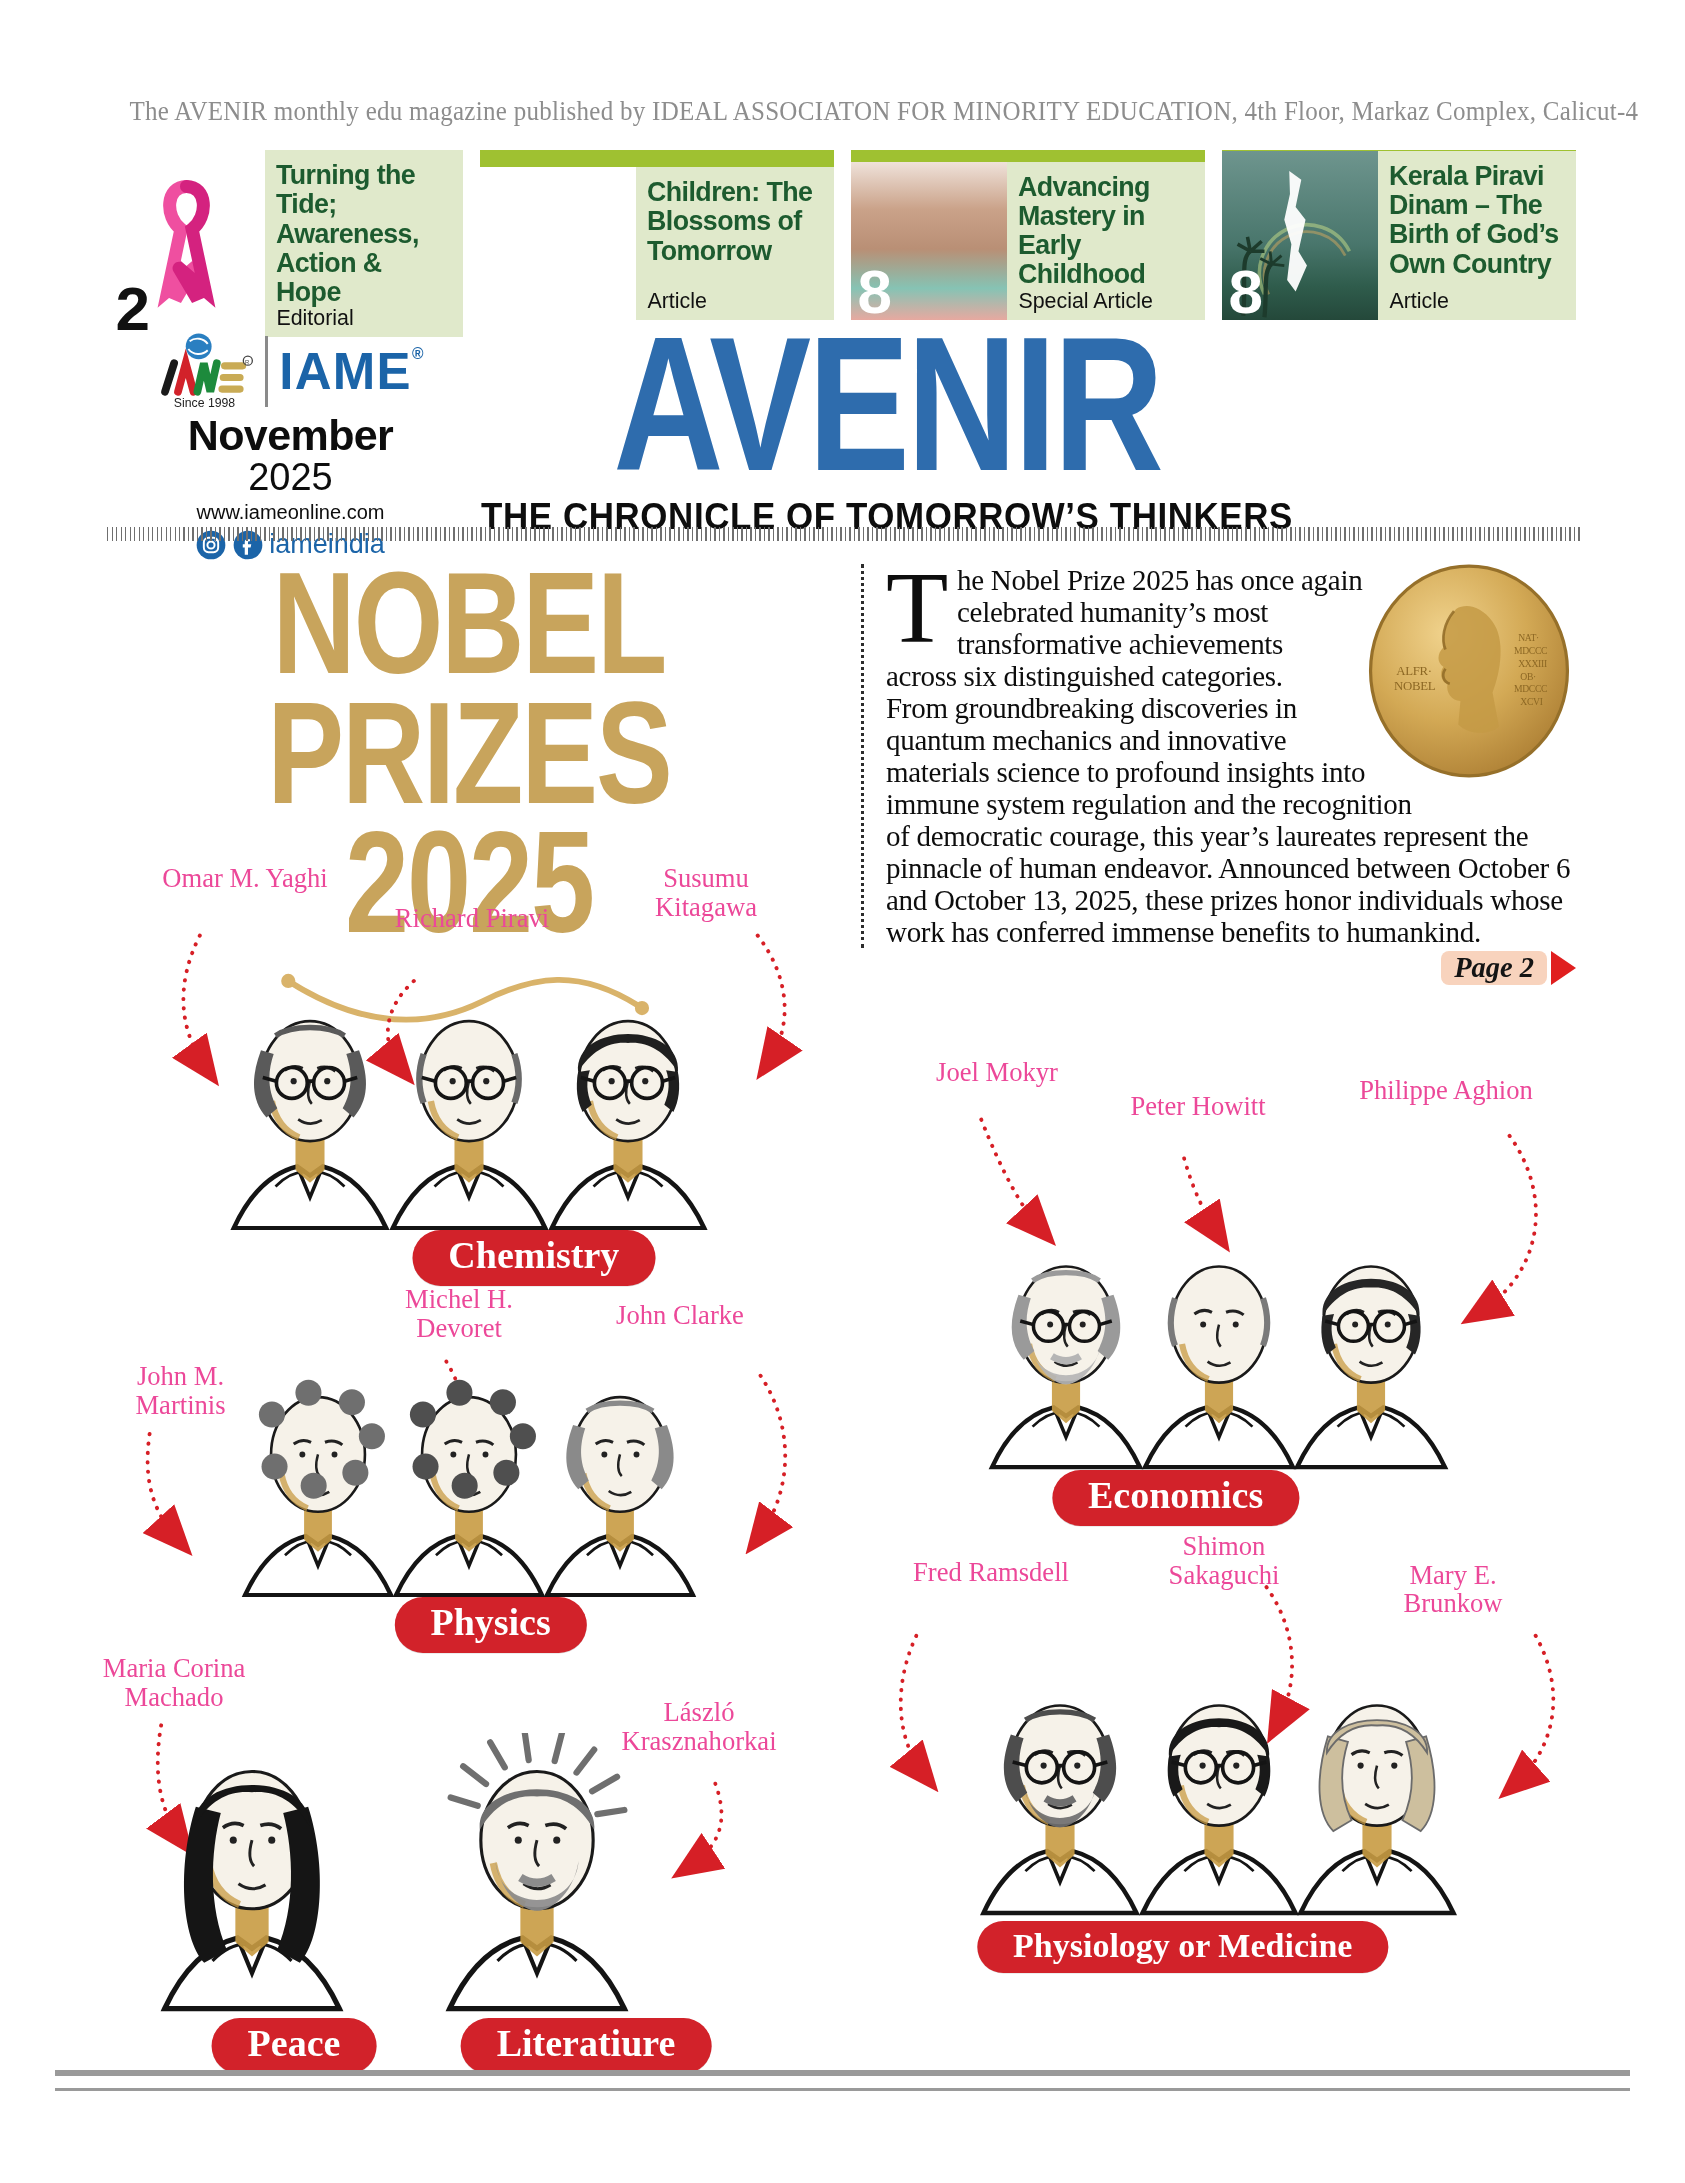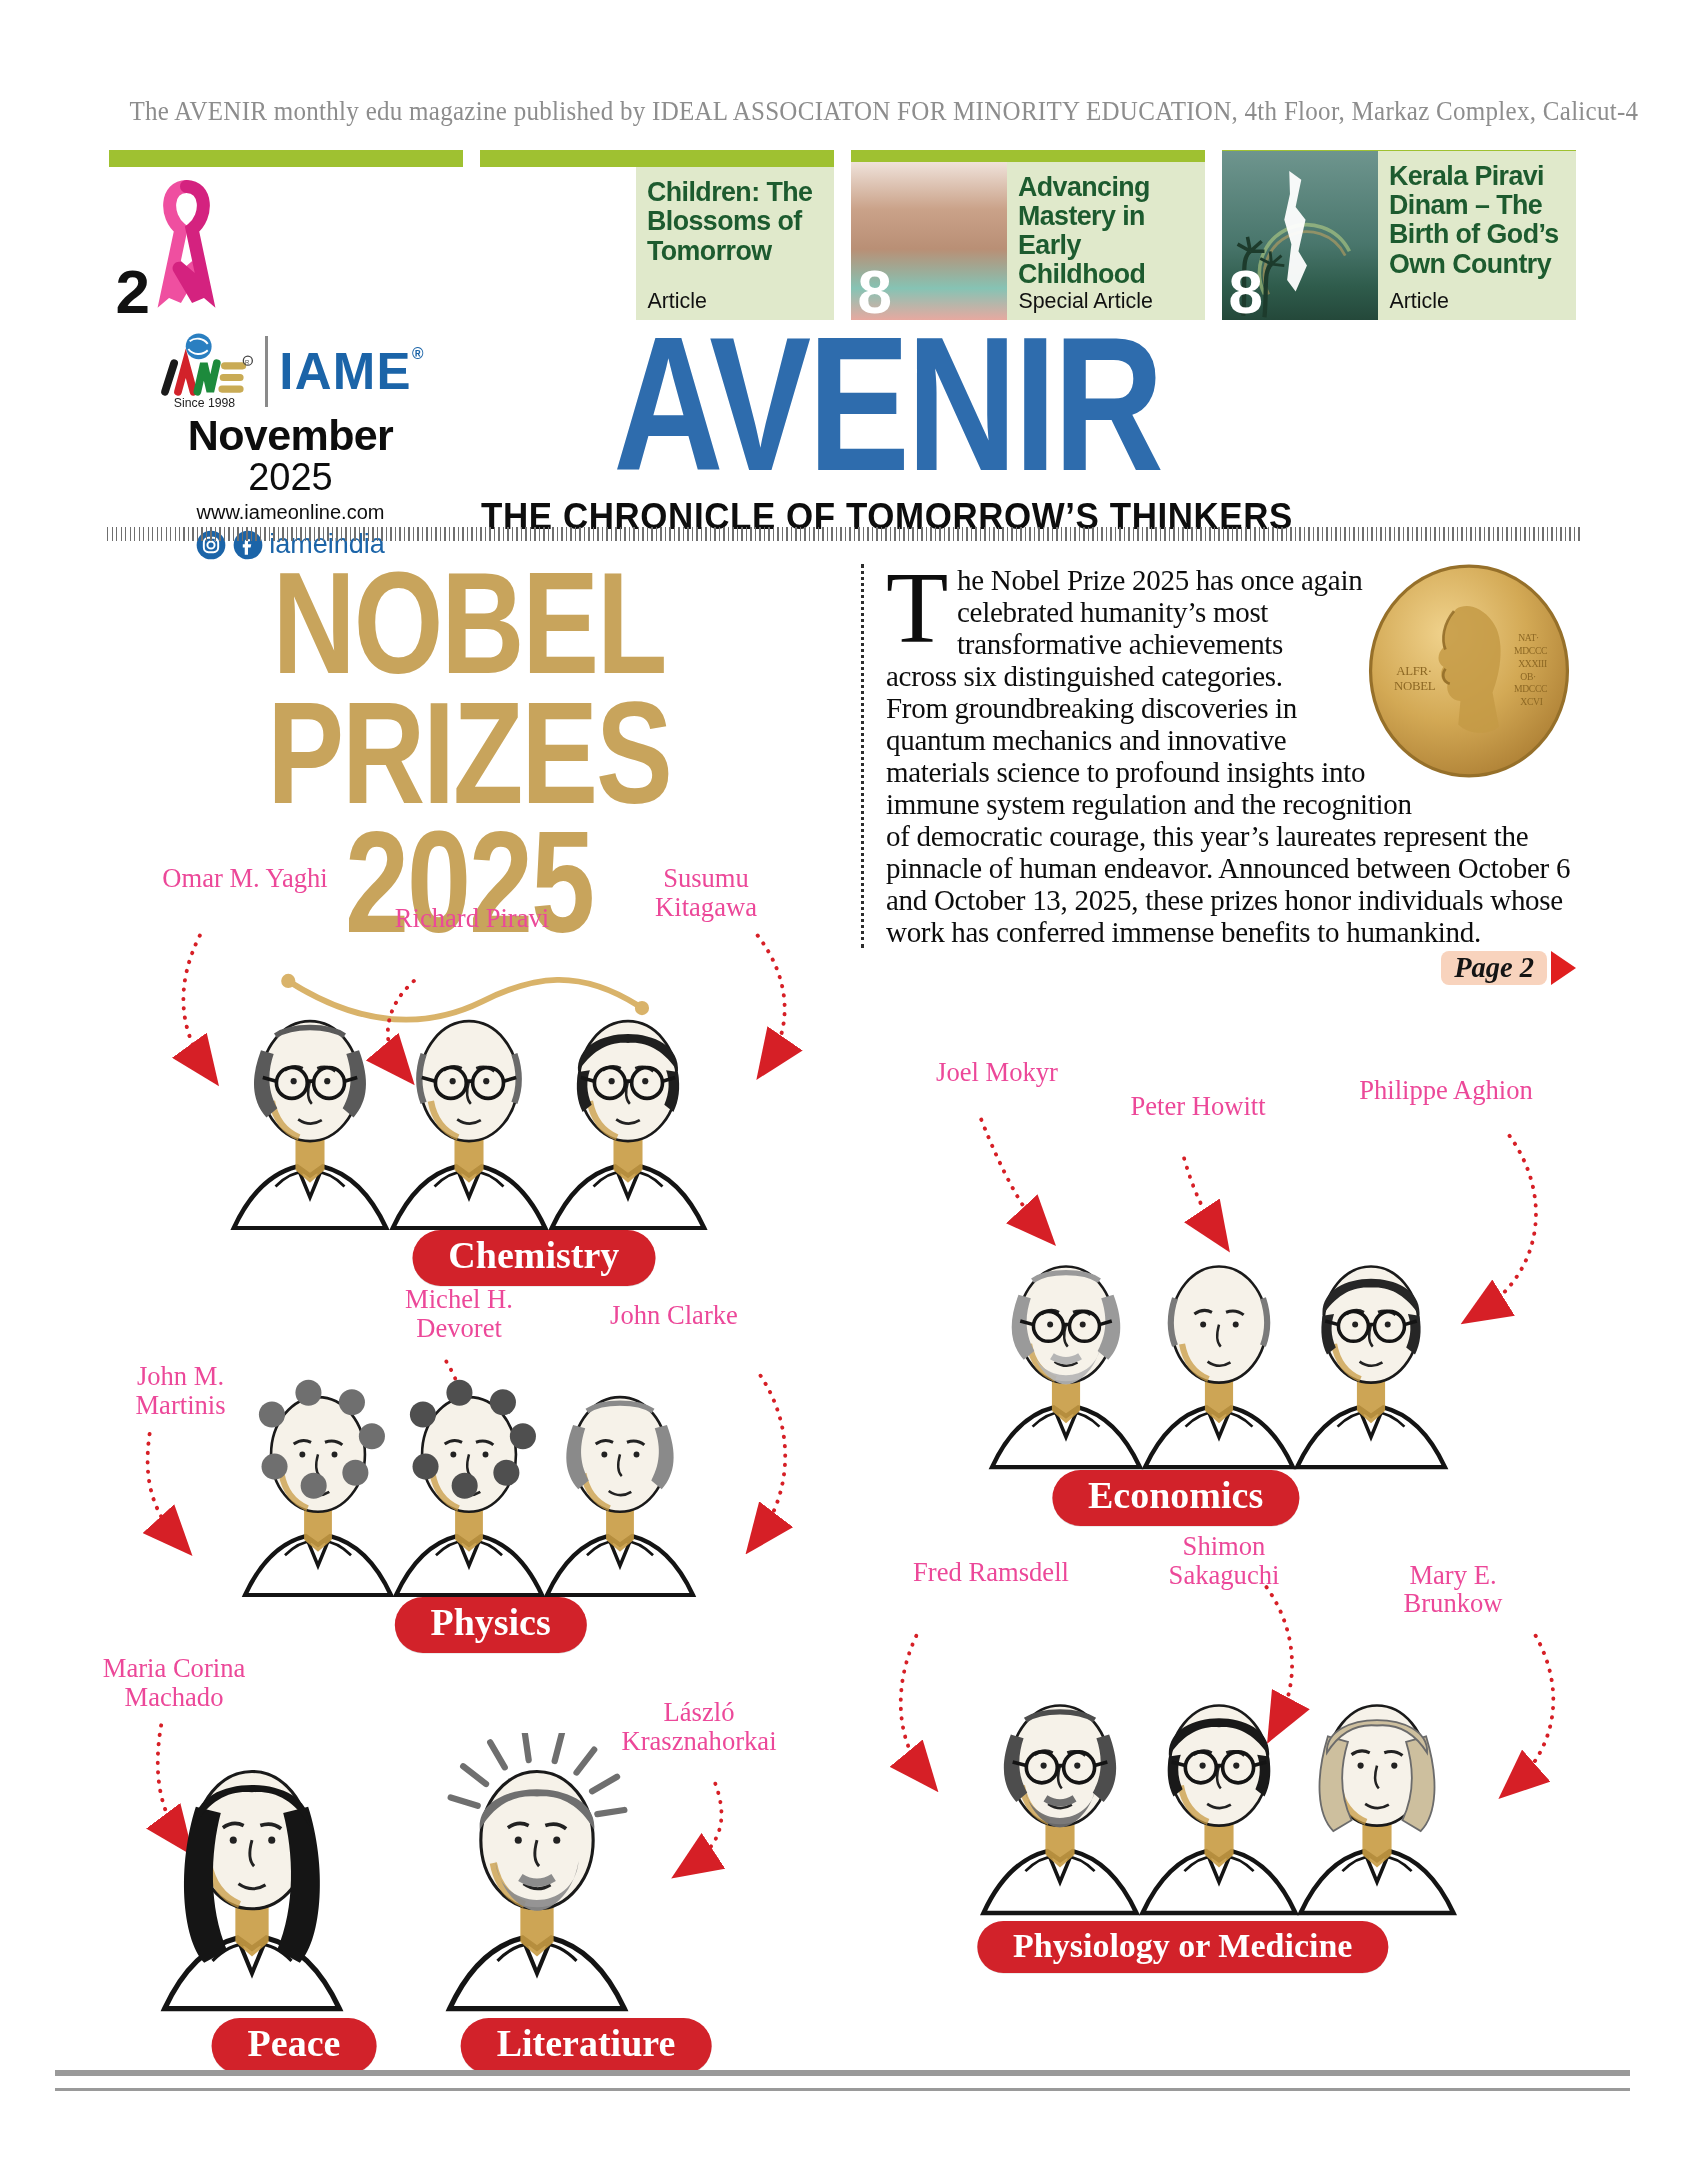--- a/index.html
+++ b/index.html
@@ -115,20 +115,24 @@
     <div class="teaser">
       <div class="teaser-bar"></div>
       <div class="teaser-body">
         <div class="teaser-img img-ribbon">
           <svg width="97" height="130" viewBox="0 0 100 140">
             <path d="M50,8 C28,8 26,40 44,54 L30,120 L44,108 L38,130 L58,96" fill="none" stroke="#ef4fa0" stroke-width="14" stroke-linecap="round"></path>
             <path d="M50,8 C72,8 74,40 56,54 L70,120 L56,108 L62,130 L42,96" fill="none" stroke="#d4227f" stroke-width="14" stroke-linecap="round"></path>
           </svg>
           <div class="teaser-num num-dark">2</div>
         </div>
+        <div class="teaser-text">
+          <div class="teaser-title">Turning the Tide; Awareness, Action &amp; Hope</div>
+          <div class="teaser-kicker">Editorial</div>
+        </div>
       </div>
     </div>
 
     <div class="teaser">
       <div class="teaser-bar"></div>
       <div class="teaser-body">
         <div class="teaser-img img-classroom">
           <div class="teaser-num">4</div>
         </div>
         <div class="teaser-text">
@@ -298,21 +302,21 @@
       <circle cx="121" cy="98" r="17" fill="none" stroke="#141414" stroke-width="4"></circle>
       <path d="M97,96 L104,96 M63,96 L48,92 M138,96 L152,92" stroke="#141414" stroke-width="4" fill="none"></path>
   </svg></div>
         </div>
         <div class="banner" style="left:59%;">Chemistry</div>
       </div>
 
       <div class="group g-phys">
         <div class="lname" style="left:-19.5px;top:77px;">John M. Martinis</div>
         <div class="lname" style="left:259px;top:0;">Michel H. Devoret</div>
-        <div class="lname" style="right:64px;top:15.6px;">John Clarke</div>
+        <div class="lname" style="right:58px;top:15.6px;">John Clarke</div>
         <svg class="arrows" width="720" height="368" viewBox="0 0 1110 568">
           <path d="M62,230 C52,300 66,350 108,396" fill="none" marker-end="url(#ah)" stroke="#d61f26" stroke-width="6" stroke-linecap="round" stroke-dasharray="0.5 14"></path>
           <path d="M520,118 C548,165 556,205 528,250" fill="none" marker-end="url(#ah)" stroke="#d61f26" stroke-width="6" stroke-linecap="round" stroke-dasharray="0.5 14"></path>
           <path d="M1005,140 C1058,220 1055,320 1000,392" fill="none" marker-end="url(#ah)" stroke="#d61f26" stroke-width="6" stroke-linecap="round" stroke-dasharray="0.5 14"></path>
         </svg>
         <div class="portrait-row">
           <div class="portrait" style="width:174px;height:226px;"><svg viewBox="0 0 200 260" width="100%" height="100%">
     <path d="M16,258 C40,206 70,194 86,190 L100,200 L114,190 C130,194 160,206 184,258 Z" fill="#ffffff" stroke="#141414" stroke-width="5"></path>
     <path d="M86,190 L100,224 L114,190" fill="none" stroke="#141414" stroke-width="4"></path>
     <path d="M62,212 C74,200 86,196 94,196 M138,212 C126,200 114,196 106,196" fill="none" stroke="#141414" stroke-width="3"></path>

